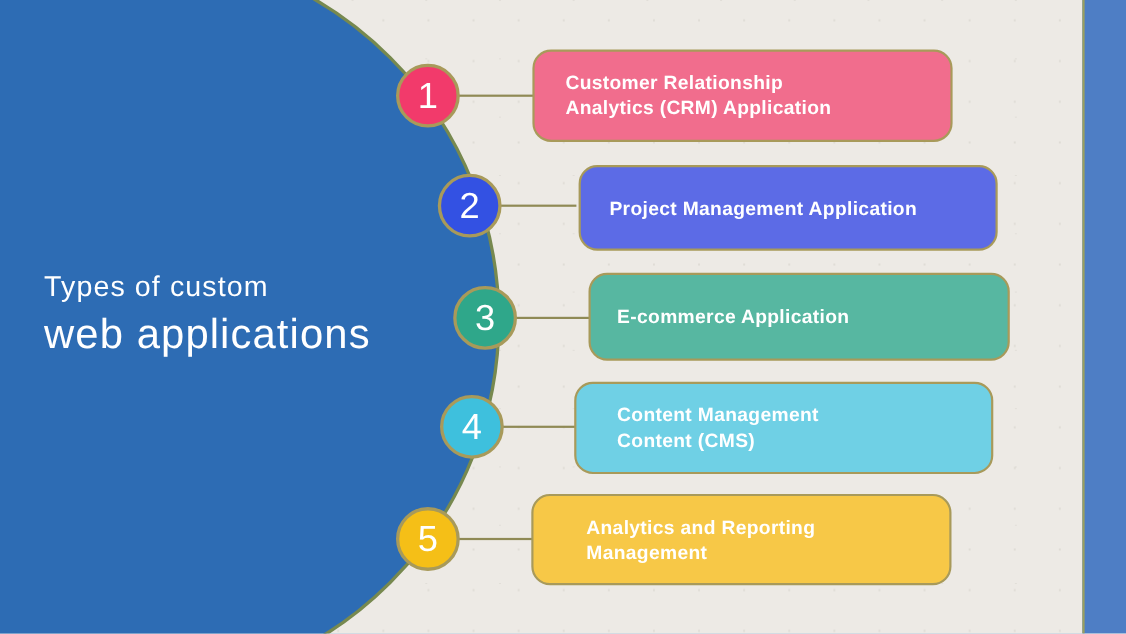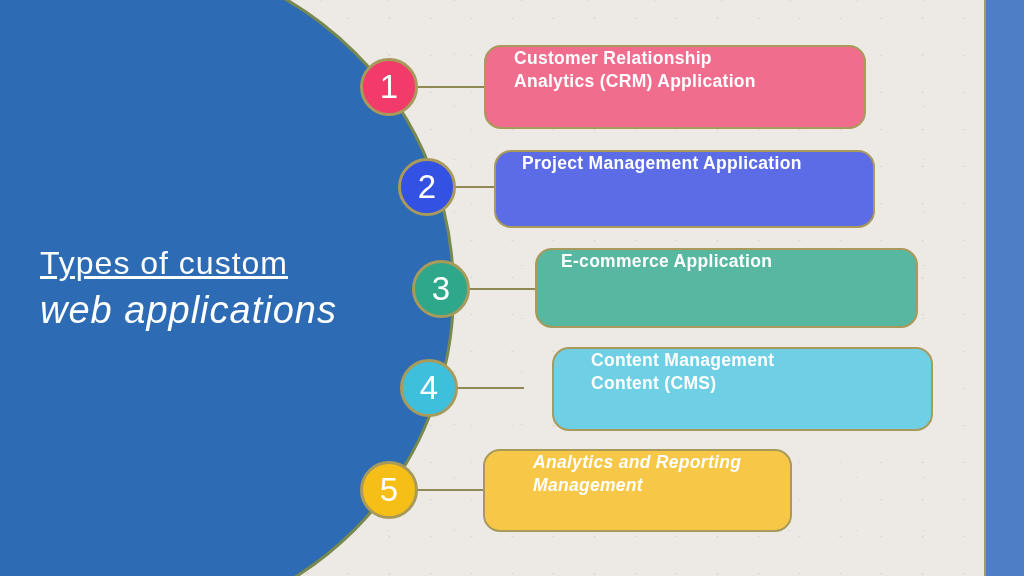--- a/index.html
+++ b/index.html
@@ -30,24 +30,24 @@
     position:absolute;left:-223px;top:-48px;width:678px;height:678px;
     border-radius:50%;
     background:var(--bigcircle,#2d6cb4);
     border:3px solid #77894f;
     box-sizing:border-box;
   }
   .title{
     position:absolute;left:40px;top:246px;color:#fff;
   }
   .title .t1{
-    font-size:32px;font-weight:300;letter-spacing:1px;line-height:1.1;text-decoration:underline;
+    font-size:26px;font-weight:300;letter-spacing:1px;line-height:1.1;
   }
   .title .t2{
-    font-size:38px;font-weight:300;letter-spacing:1px;margin-top:9px;line-height:1.1;font-style:italic;
+    font-size:38px;font-weight:300;letter-spacing:1px;margin-top:9px;line-height:1.1;
   }
 
   
   .num-circle{
     position:absolute;width:58px;height:58px;border-radius:50%;
     border:3px solid var(--outline,#a89a5a);
     box-sizing:border-box;
     display:flex;align-items:center;justify-content:center;
     color:#fff;font-size:33px;font-weight:400;
   }
@@ -66,32 +66,32 @@
   .c2{left:465px;top:288px;width:72px;}
   .c3{left:453px;top:387px;width:71px;}
   .c4{left:413px;top:489px;width:72px;}
 
   
   .box{
     position:absolute;
     border:2px solid var(--outline,#a89a5a);
     border-radius:17px;
     box-sizing:border-box;
-    display:flex;
+    display:flex;align-items:center;
     color:#fff;
   }
   .box-text{
     font-weight:700;font-size:17.5px;line-height:23px;letter-spacing:.3px;
   }
   .box-text .line{display:block;}
   .b0{left:484px;top:45px;width:382px;height:84px;padding-left:28px;}
-  .b1{left:494px;top:150px;width:381px;height:78px;padding-left:26px;}
+  .b1{left:526px;top:150px;width:381px;height:78px;padding-left:26px;}
   .b2{left:535px;top:248px;width:383px;height:80px;padding-left:24px;}
   .b3{left:522px;top:347px;width:381px;height:84px;padding-left:37px;}
-  .b4{left:483px;top:449px;width:309px;height:83px;padding-left:48px;font-style:italic;}
+  .b4{left:483px;top:449px;width:382px;height:83px;padding-left:48px;}
 </style>
 </head>
 <body>
 
 <div class="canvas" style="--bg: #edeae5; --bigcircle: #2d6cb4; --band: #4e7ec5; --outline: #a89a5a; --connector: #8f8a55;">
 
   <div class="right-band"></div>
 
   <div class="big-circle"></div>
 
@@ -130,21 +130,21 @@
     <div class="box-text">
       <span class="line">E-commerce Application</span>
       <span class="line"></span>
     </div>
   </div>
 
   <div class="connector c3"></div>
   <div class="num-circle n3" style="background: rgb(62, 192, 221);">
     <span>4</span>
   </div>
-  <div class="box b3" style="background: rgb(111, 208, 229); margin-left: 30px;">
+  <div class="box b3" style="background: rgb(111, 208, 229);">
     <div class="box-text">
       <span class="line">Content Management</span>
       <span class="line">Content (CMS)</span>
     </div>
   </div>
 
   <div class="connector c4"></div>
   <div class="num-circle n4" style="background: rgb(245, 191, 23);">
     <span>5</span>
   </div>

